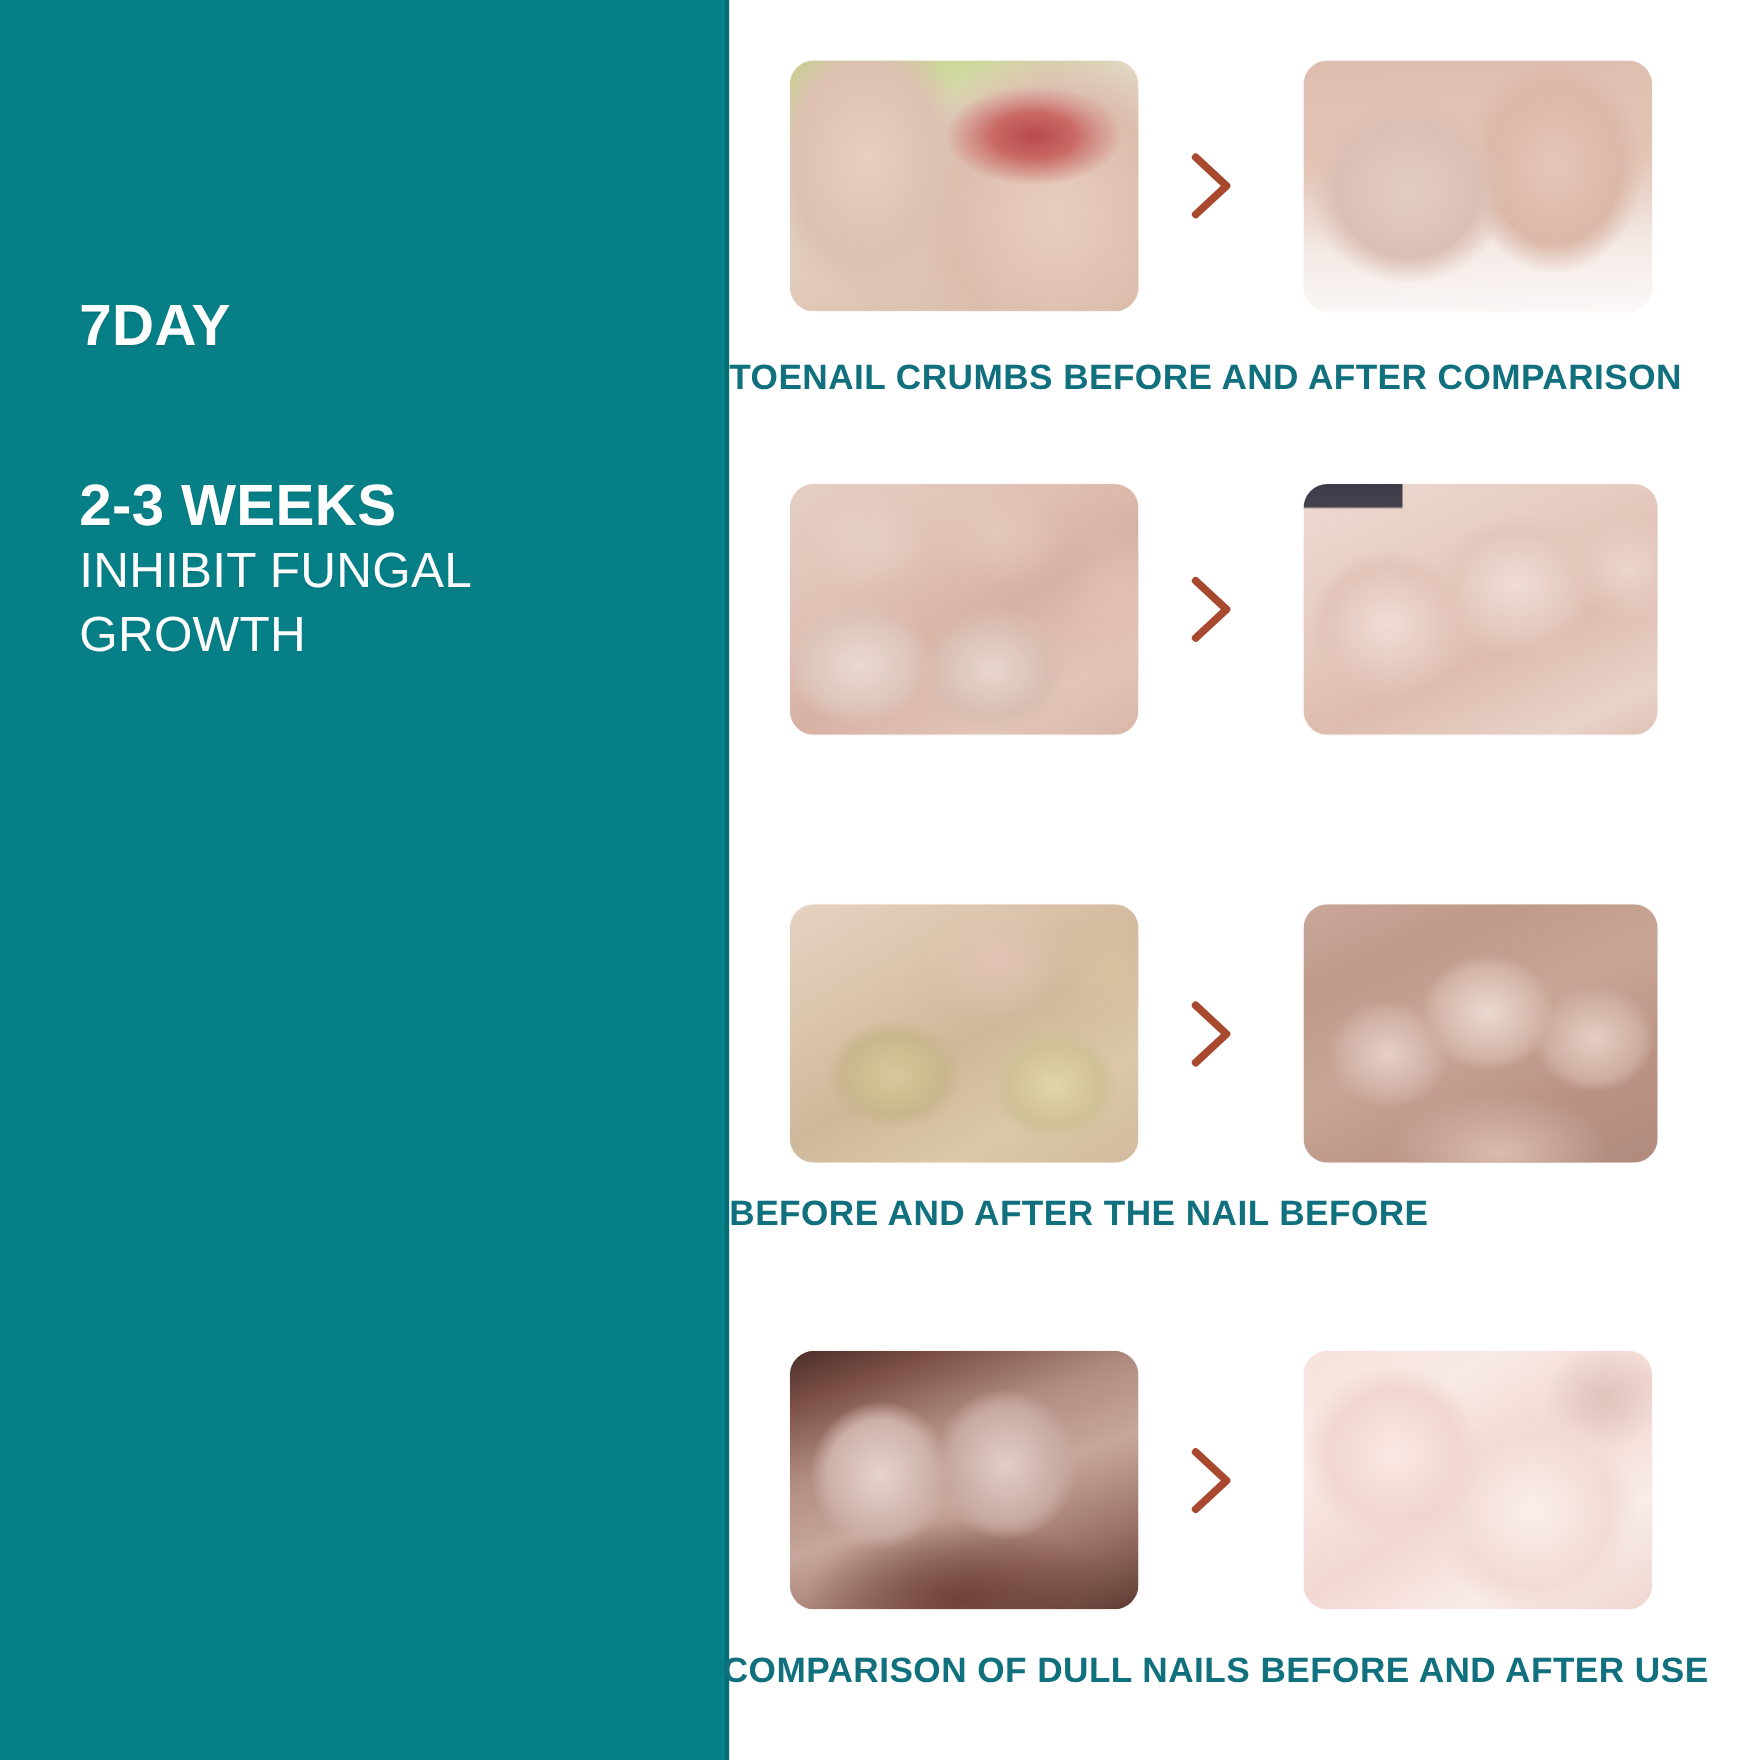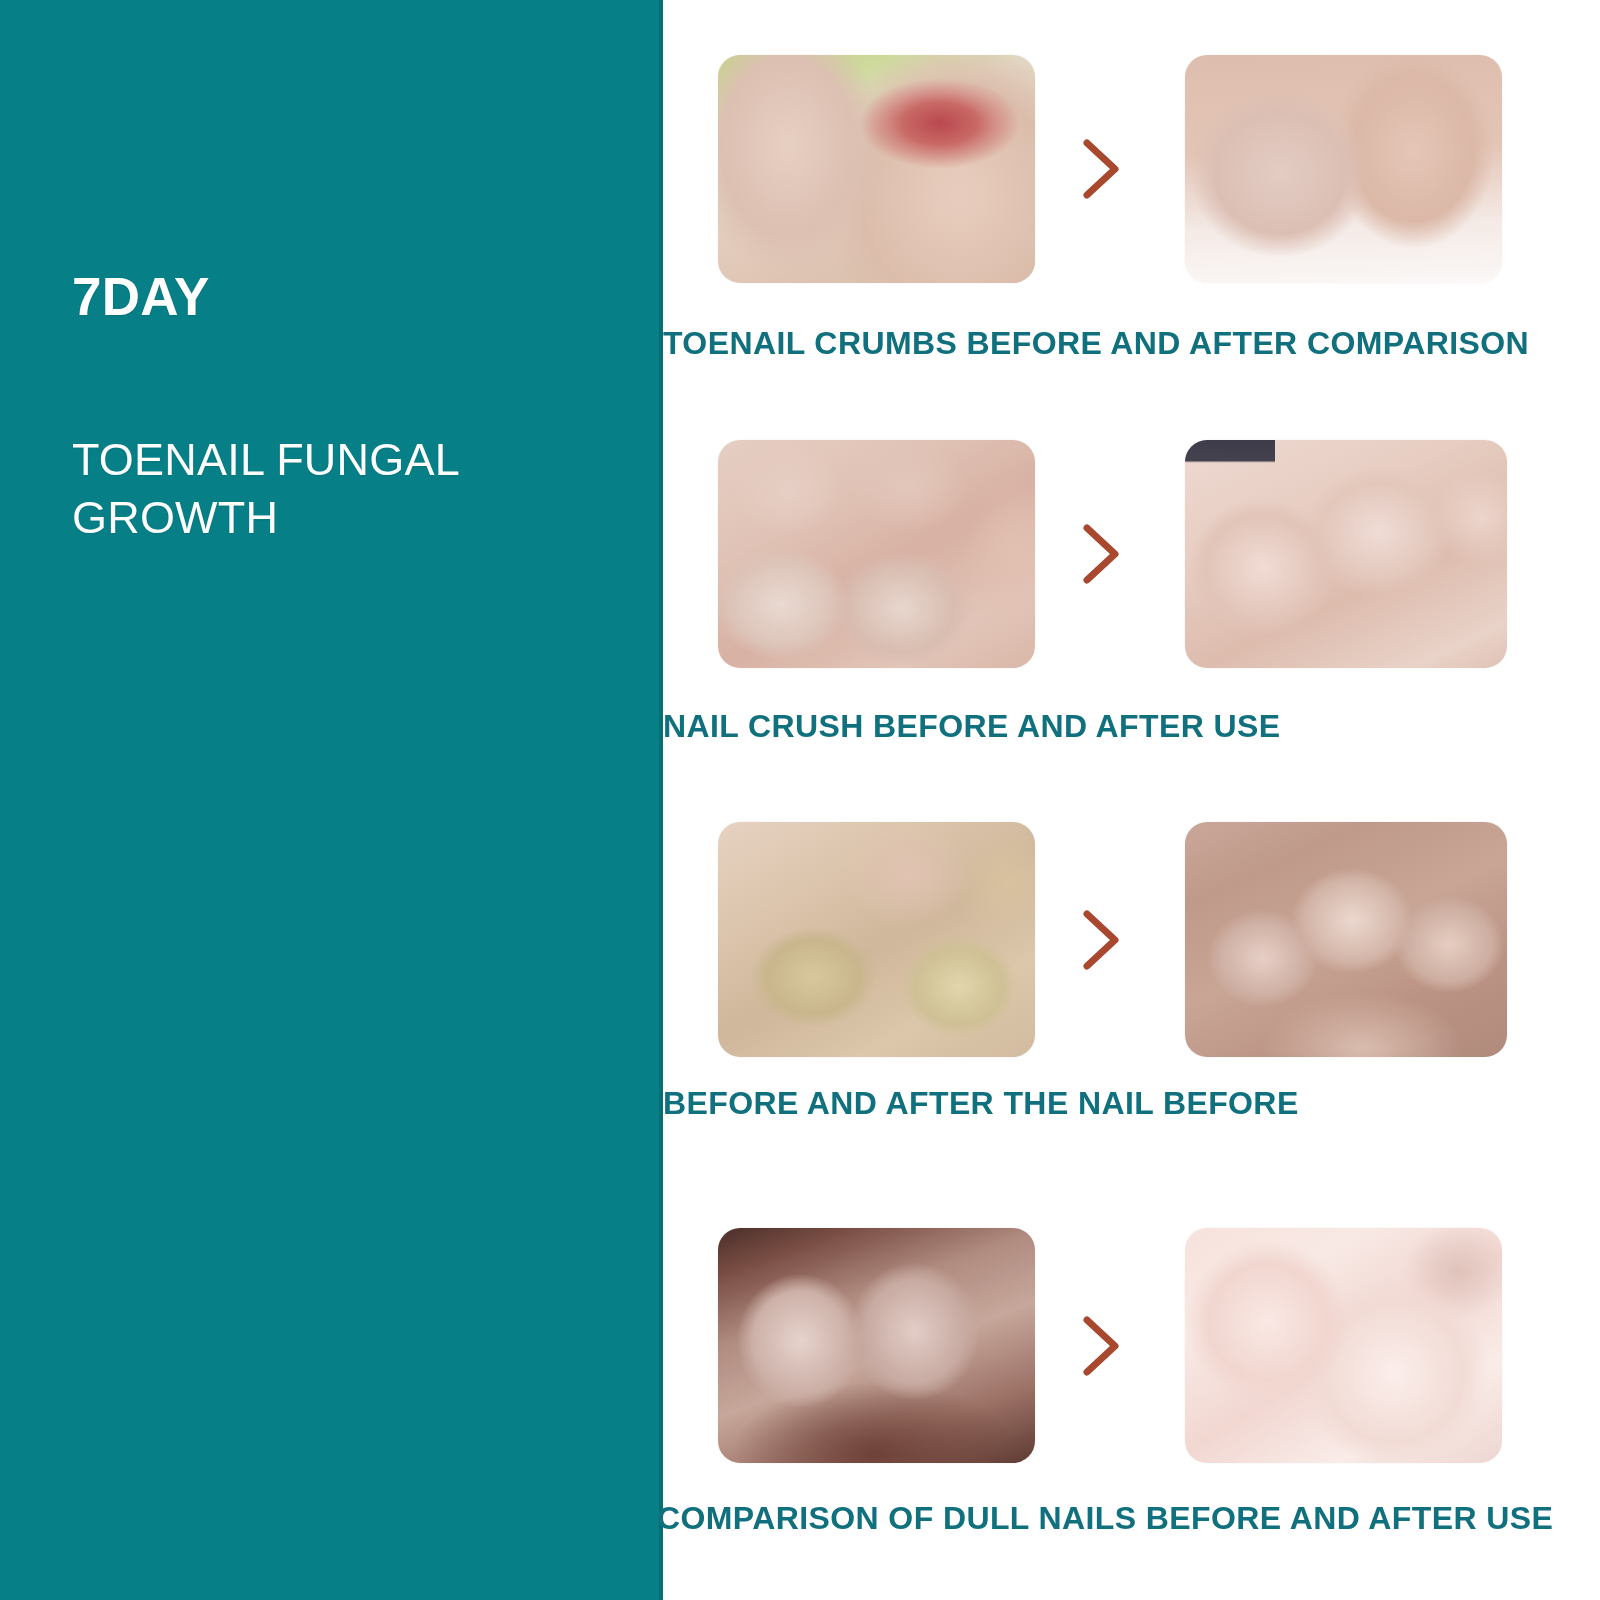--- a/index.html
+++ b/index.html
@@ -229,22 +229,23 @@
 <div class="poster">
 
   <div class="left-panel">
     <div class="benefit-list">
 
       <div class="benefit">
         <div class="benefit-heading">7DAY</div>
       </div>
 
       <div class="benefit">
+        <div class="benefit-heading">2-3 WEEKS</div>
         <div class="benefit-body">
-          <span class="ln">TOENAIL FUNGAL</span>
+          <span class="ln">INHIBIT FUNGAL</span>
           <span class="ln">GROWTH</span>
         </div>
       </div>
 
       <div class="benefit">
       </div>
 
 
     </div>
   </div>
@@ -272,21 +273,20 @@
           <div class="skin img-finger-damaged"></div>
         </div>
         <svg class="arrow" viewBox="0 0 58 76">
           <polyline points="16,12 44,38 16,64" fill="none" stroke="#a8482f" stroke-width="7" stroke-linecap="round" stroke-linejoin="round"></polyline>
         </svg>
         <div class="photo photo-after-wide">
           <div class="skin img-finger-healthy"></div>
         </div>
       </div>
     </div>
-    <div class="caption cap-2">NAIL CRUSH BEFORE AND AFTER USE</div>
 
     <div class="row row-3">
       <div class="pair pair-tall">
         <div class="photo photo-before">
           <div class="skin img-fungus-before"></div>
         </div>
         <svg class="arrow" viewBox="0 0 58 76">
           <polyline points="16,12 44,38 16,64" fill="none" stroke="#a8482f" stroke-width="7" stroke-linecap="round" stroke-linejoin="round"></polyline>
         </svg>
         <div class="photo photo-after-wide">

